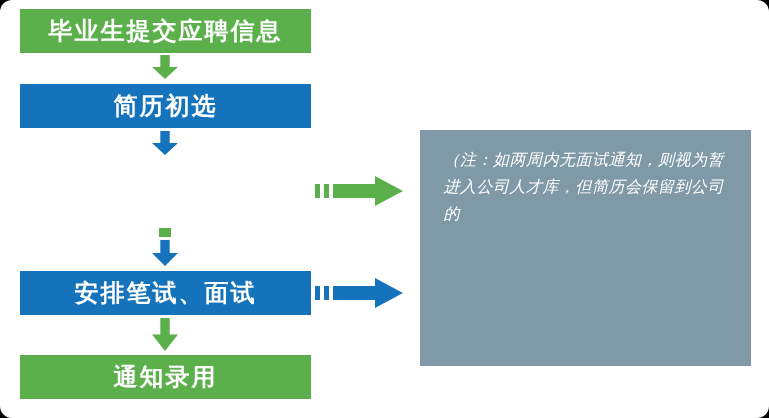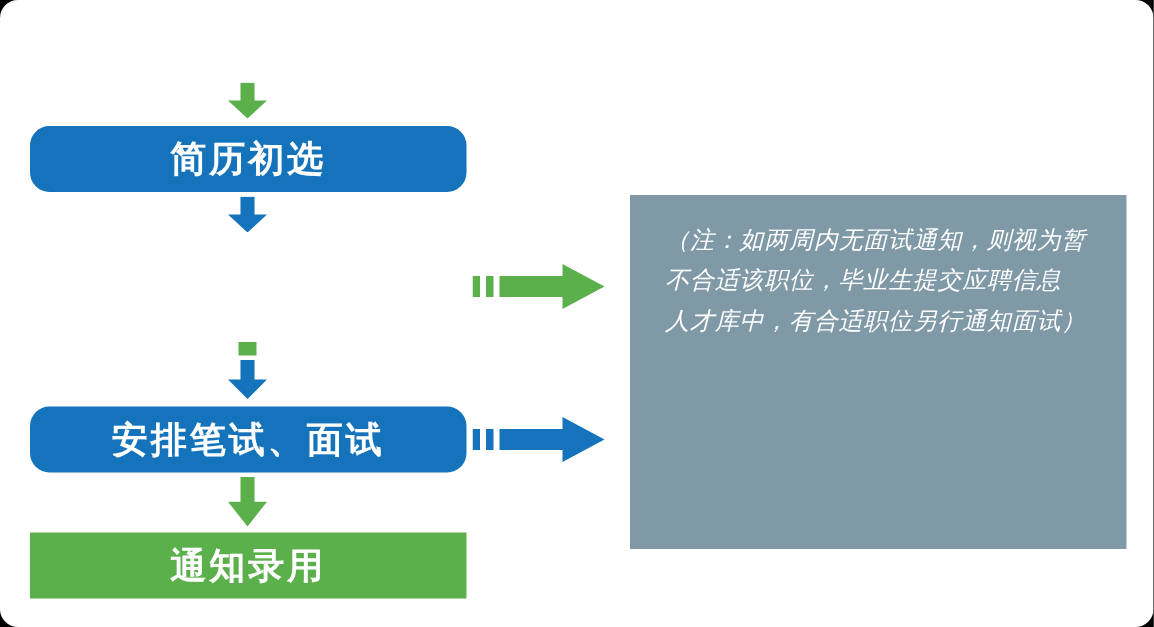--- a/index.html
+++ b/index.html
@@ -9,21 +9,21 @@
     font-family:"DejaVu Sans","Liberation Sans",sans-serif;
   }
   
   .node{
     position:absolute;left:20px;width:291px;height:44px;
     display:flex;align-items:center;justify-content:center;
     color:#fff;font-weight:bold;font-size:24px;letter-spacing:2px;
     box-sizing:border-box;white-space:nowrap;
   }
   .green{background:#5BB04B;}
-  .blue{background:#1473BB;border-radius:13px;}
+  .blue{background:#1473BB;}
   .ellipse{border-radius:50%;left:24px;width:283px;height:60px;}
 
   .n1{top:9px;}
   .n2{top:84px;}
   .n3{top:161px;}
   .n4{top:271px;}
   .n5{top:355px;}
 
   
   .arr-down{
@@ -59,20 +59,21 @@
     text-align:left;
     font-style:italic;
   }
   .doc-icon{flex:0 0 auto;}
 </style>
 </head>
 <body>
 
 <div class="canvas">
 
+  <div class="node green n1">毕业生提交应聘信息</div>
   <div class="arr-down a1"></div>
 
   <div class="node blue n2">简历初选</div>
   <div class="arr-down a2"></div>
 
   <div class="a3bar"></div>
   <div class="arr-down a3"></div>
 
   <div class="node blue n4">安排笔试、面试</div>
   <div class="arr-down a4"></div>
@@ -86,18 +87,17 @@
   </svg>
   <svg class="arr-right ar2" viewBox="0 0 88 30" aria-hidden="true">
     <rect x="0" y="8" width="5" height="14" fill="#1473BB"></rect>
     <rect x="9" y="8" width="5" height="14" fill="#1473BB"></rect>
     <polygon points="18,8 60,8 60,0 88,15 60,30 60,22 18,22" fill="#1473BB"></polygon>
   </svg>
 
   <div class="panel">
     <div class="panel-note">
       <div>（注：如两周内无面试通知，则视为暂</div>
-      <div>不合适该职位，毕业生提交应聘信息</div>
-      <div>人才库中，有合适职位另行通知面试）</div>
+      <div>进入公司人才库，但简历会保留到公司的</div>
     </div>
   </div>
 
 </div>
 
 </body></html>

